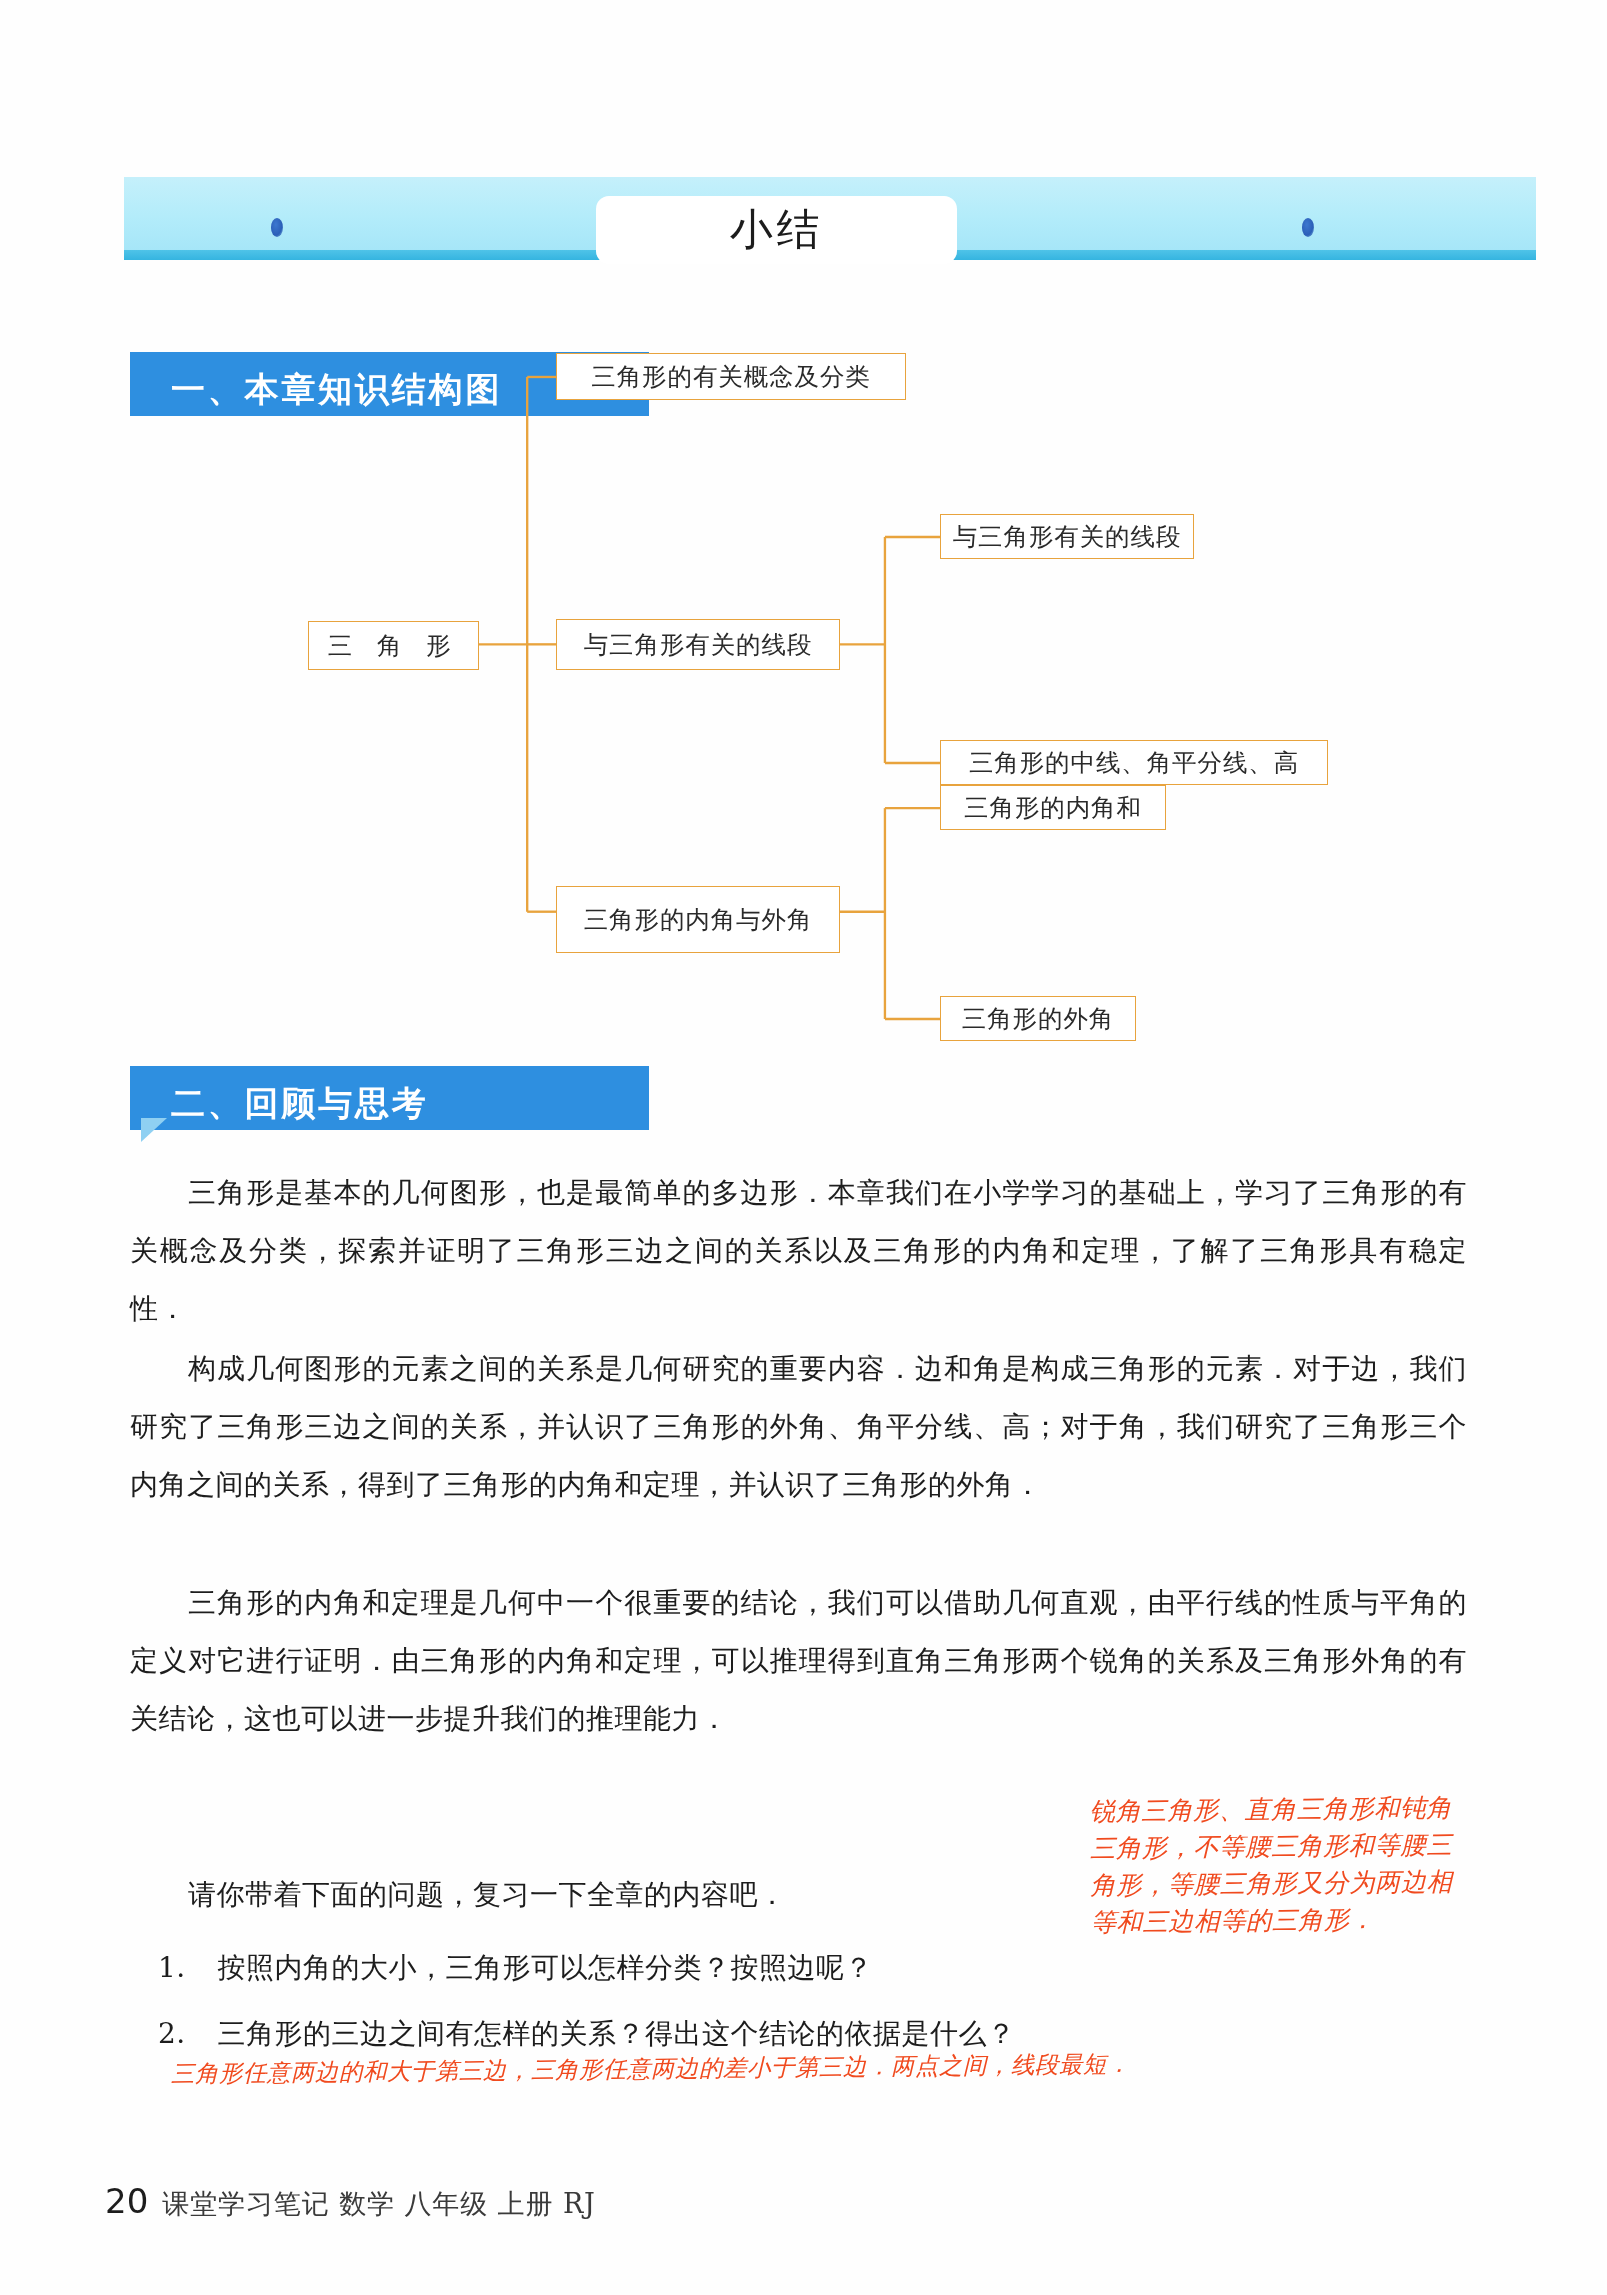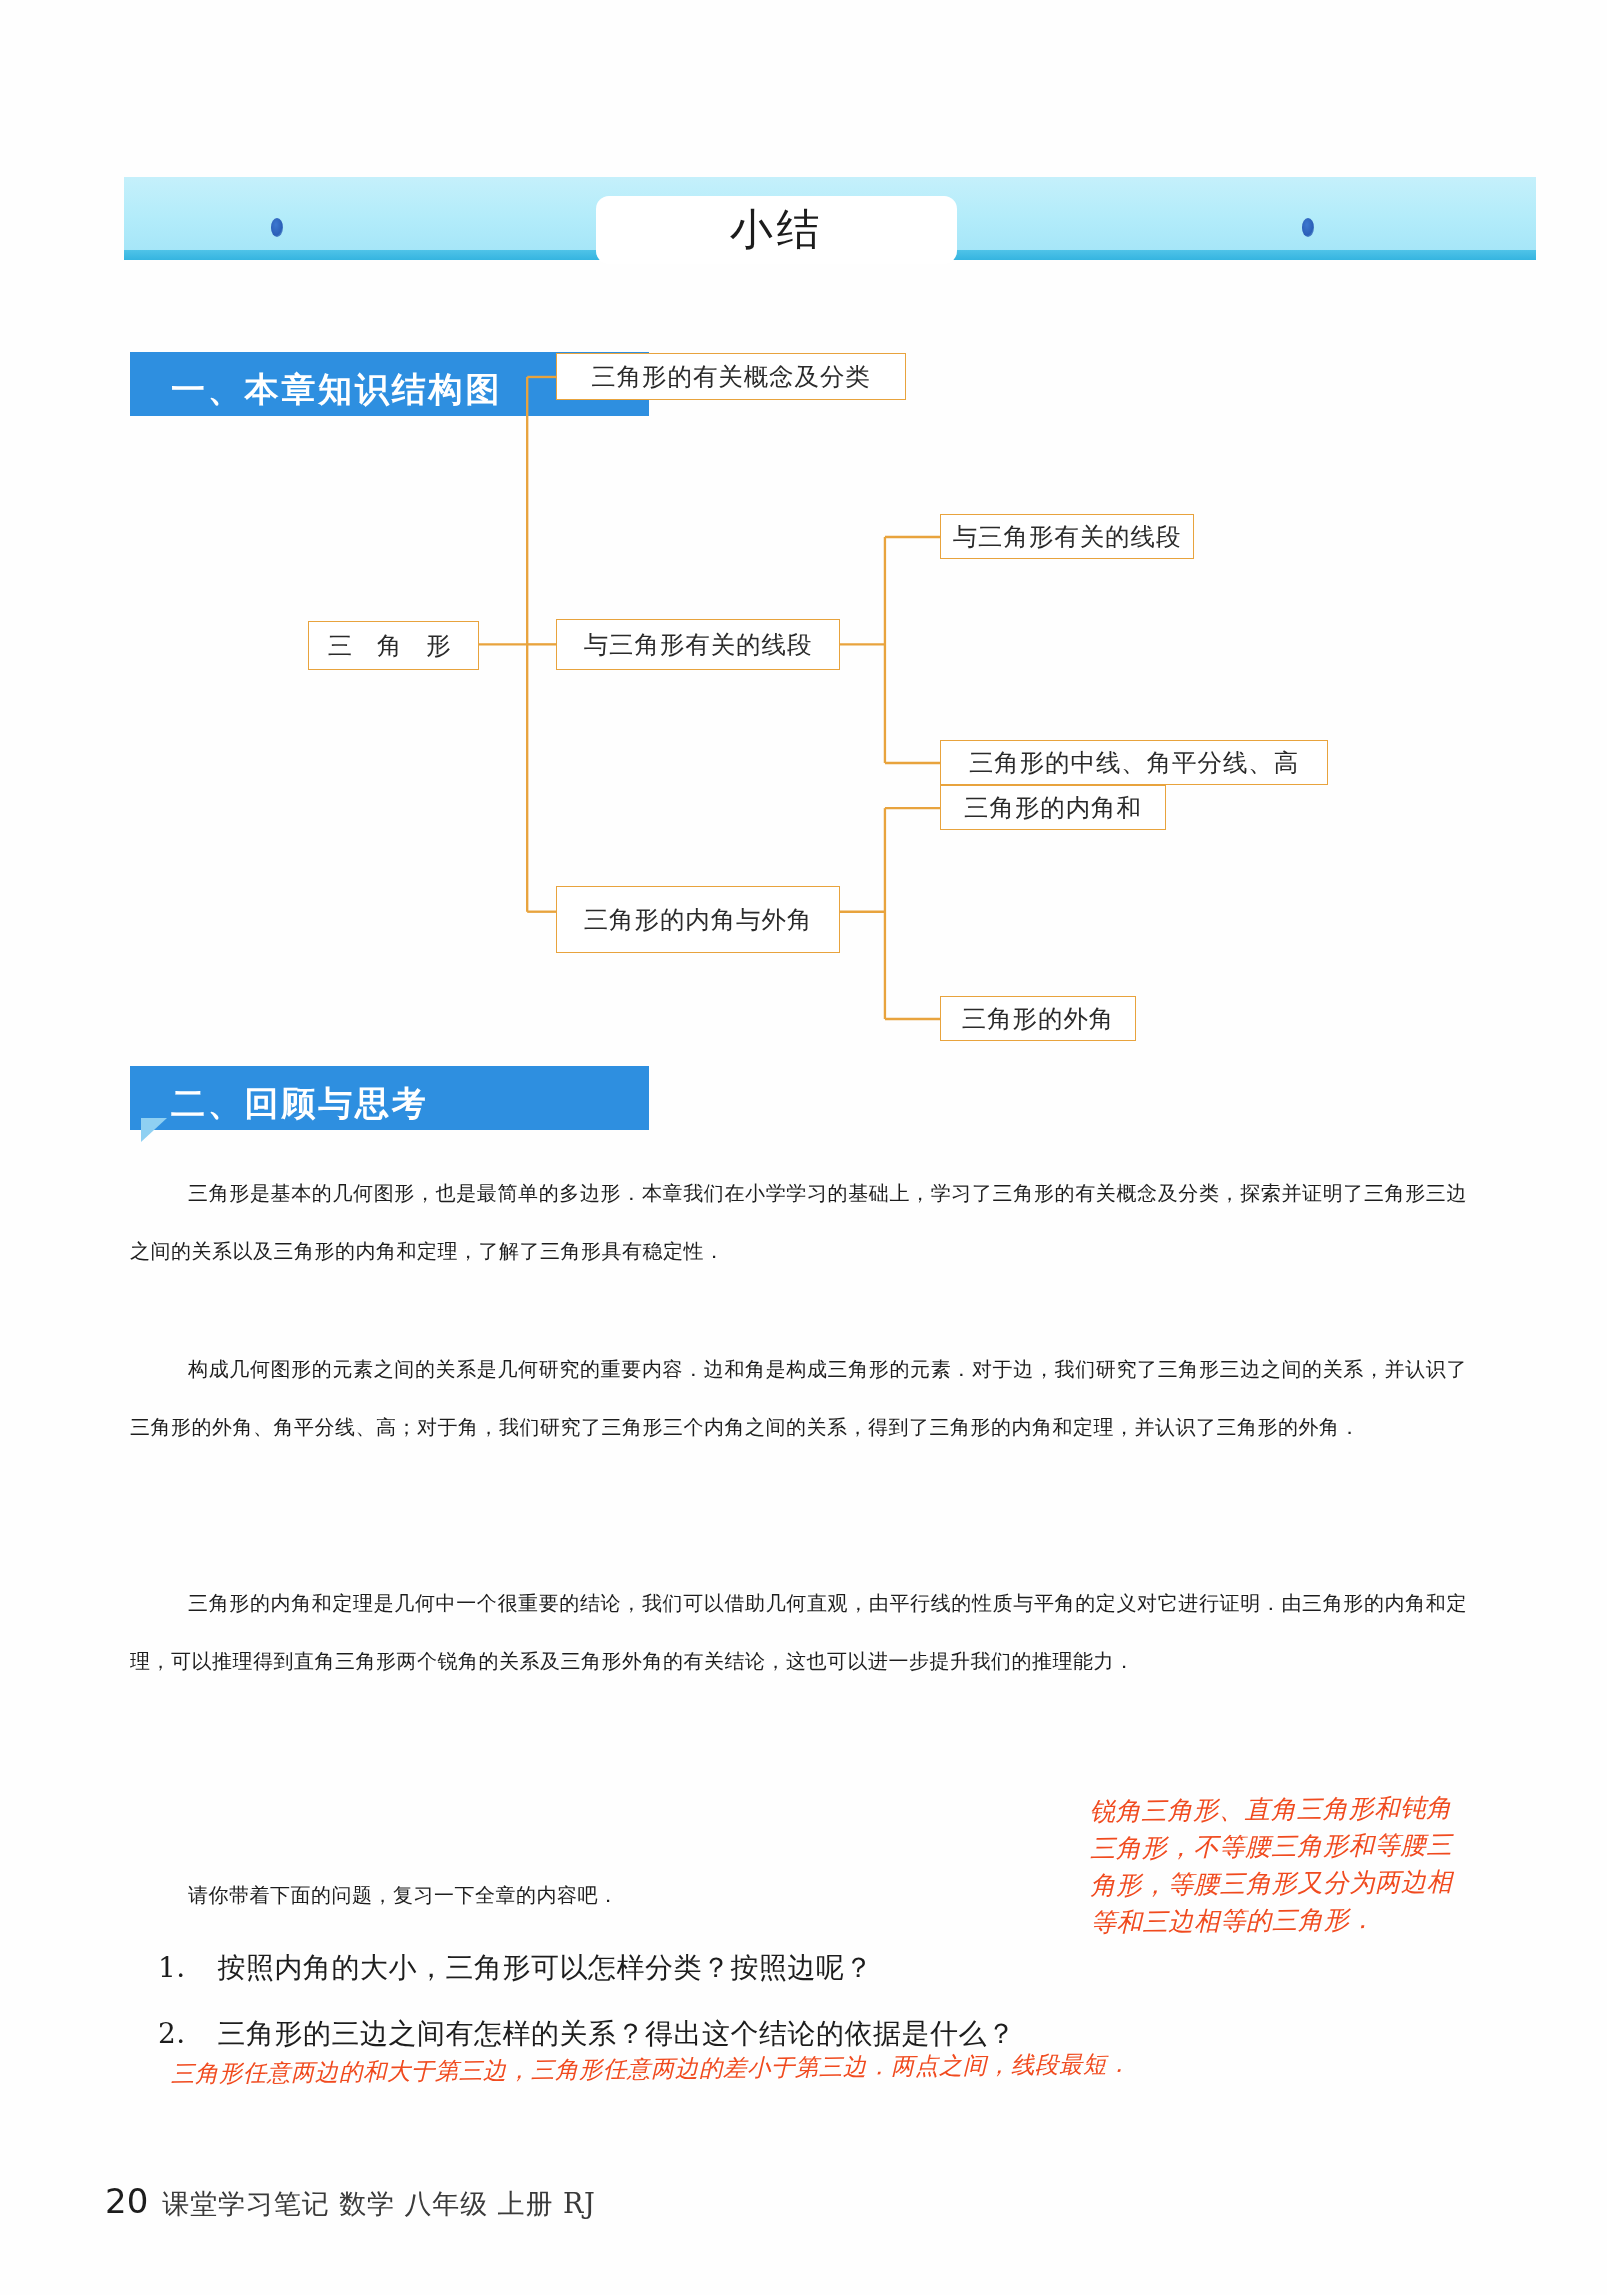--- a/index.html
+++ b/index.html
@@ -118,21 +118,21 @@
     letter-spacing: 0.9px;
   }
   .node.root .node-label { letter-spacing: 8.5px; }
 
   
   .para {
     position: absolute;
     left: 130px;
     width: 1337px;
     font-family: "DejaVu Serif", "Liberation Serif", serif;
-    font-size: 20px;
+    font-size: 28px;
     line-height: 58px;
     color: #1d1d1d;
     text-indent: 58px;
     text-align: justify;
     letter-spacing: 0.5px;
   }
   .qitem {
     position: absolute;
     left: 158px;
     width: 1318px;

